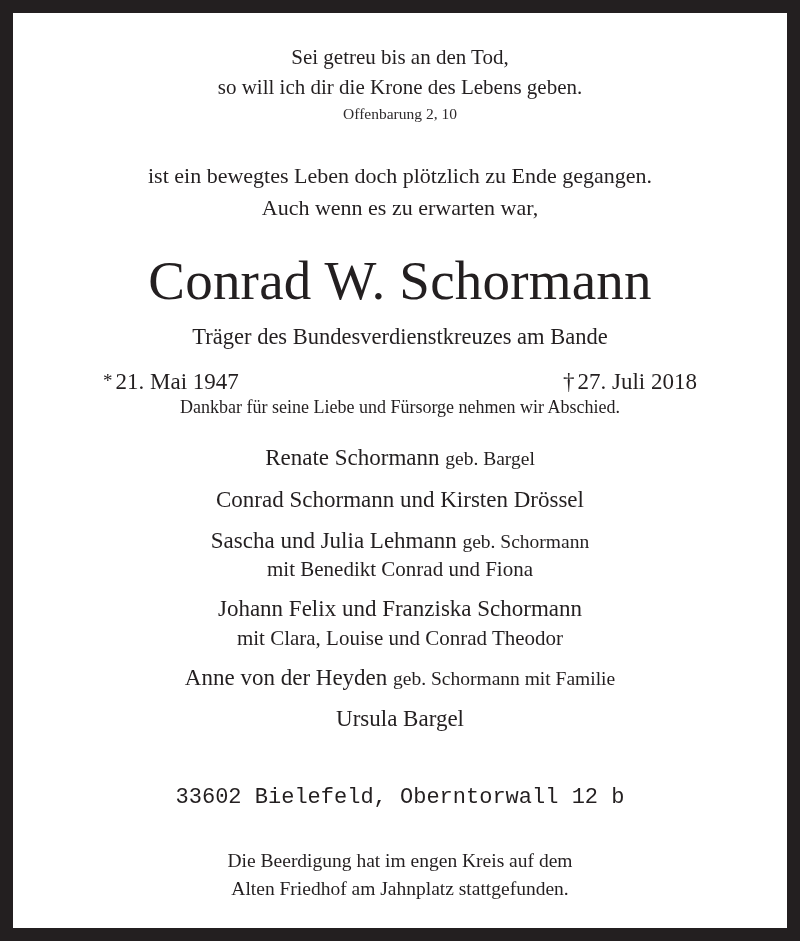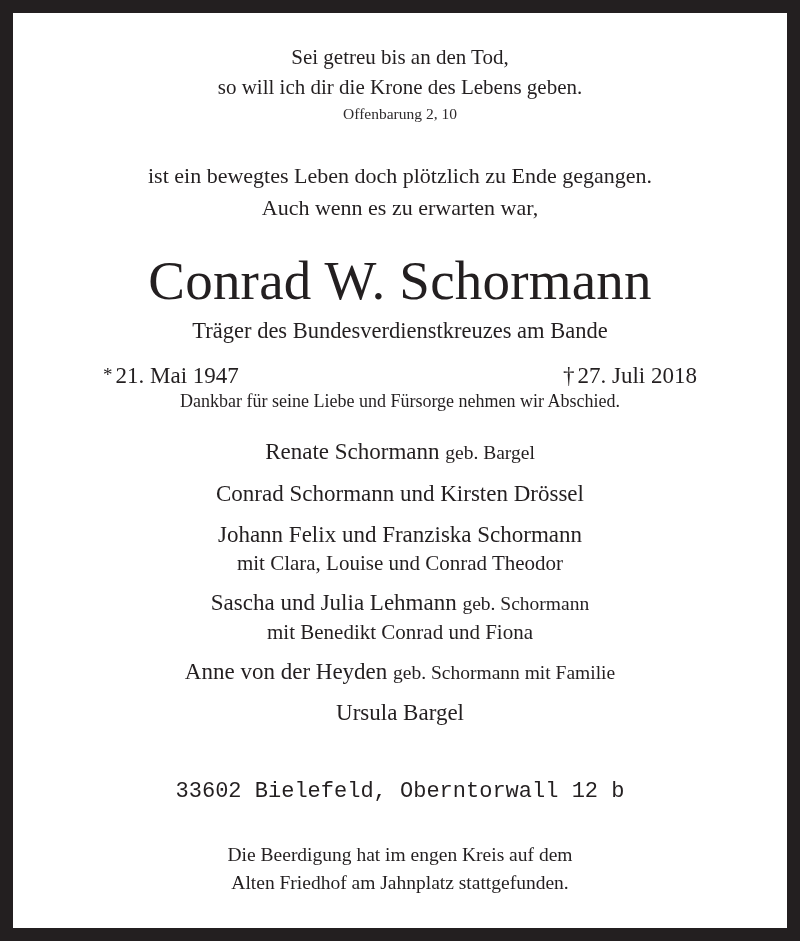--- a/index.html
+++ b/index.html
@@ -58,21 +58,21 @@
   .deceased-name {
     margin-top: 28px;
     font-size: 55px;
     line-height: 1.05;
     font-weight: normal;
     letter-spacing: 0.2px;
     white-space: nowrap;
   }
 
   .honorific {
-    margin-top: 6px;
+    margin-top: 12px;
     font-size: 22.5px;
     line-height: 1.3;
     white-space: nowrap;
   }
 
   
   .dates {
     margin-top: 18px;
     display: flex;
     justify-content: space-between;
@@ -165,27 +165,27 @@
 
       <div class="survivor-group">
         <div class="survivor-primary"><span>Renate Schormann </span><span class="nee">geb. Bargel</span></div>
       </div>
 
       <div class="survivor-group">
         <div class="survivor-primary"><span>Conrad Schormann und Kirsten Drössel</span><span class="nee"></span></div>
       </div>
 
       <div class="survivor-group">
+        <div class="survivor-primary"><span>Sascha und Julia Lehmann </span><span class="nee">geb. Schormann</span></div>
+        <div class="survivor-secondary">mit Benedikt Conrad und Fiona</div>
+      </div>
+
+      <div class="survivor-group">
         <div class="survivor-primary"><span>Johann Felix und Franziska Schormann</span><span class="nee"></span></div>
         <div class="survivor-secondary">mit Clara, Louise und Conrad Theodor</div>
-      </div>
-
-      <div class="survivor-group">
-        <div class="survivor-primary"><span>Sascha und Julia Lehmann </span><span class="nee">geb. Schormann</span></div>
-        <div class="survivor-secondary">mit Benedikt Conrad und Fiona</div>
       </div>
 
       <div class="survivor-group">
         <div class="survivor-primary"><span>Anne von der Heyden </span><span class="nee">geb. Schormann mit Familie</span></div>
       </div>
 
       <div class="survivor-group">
         <div class="survivor-primary"><span>Ursula Bargel</span><span class="nee"></span></div>
       </div>
 

